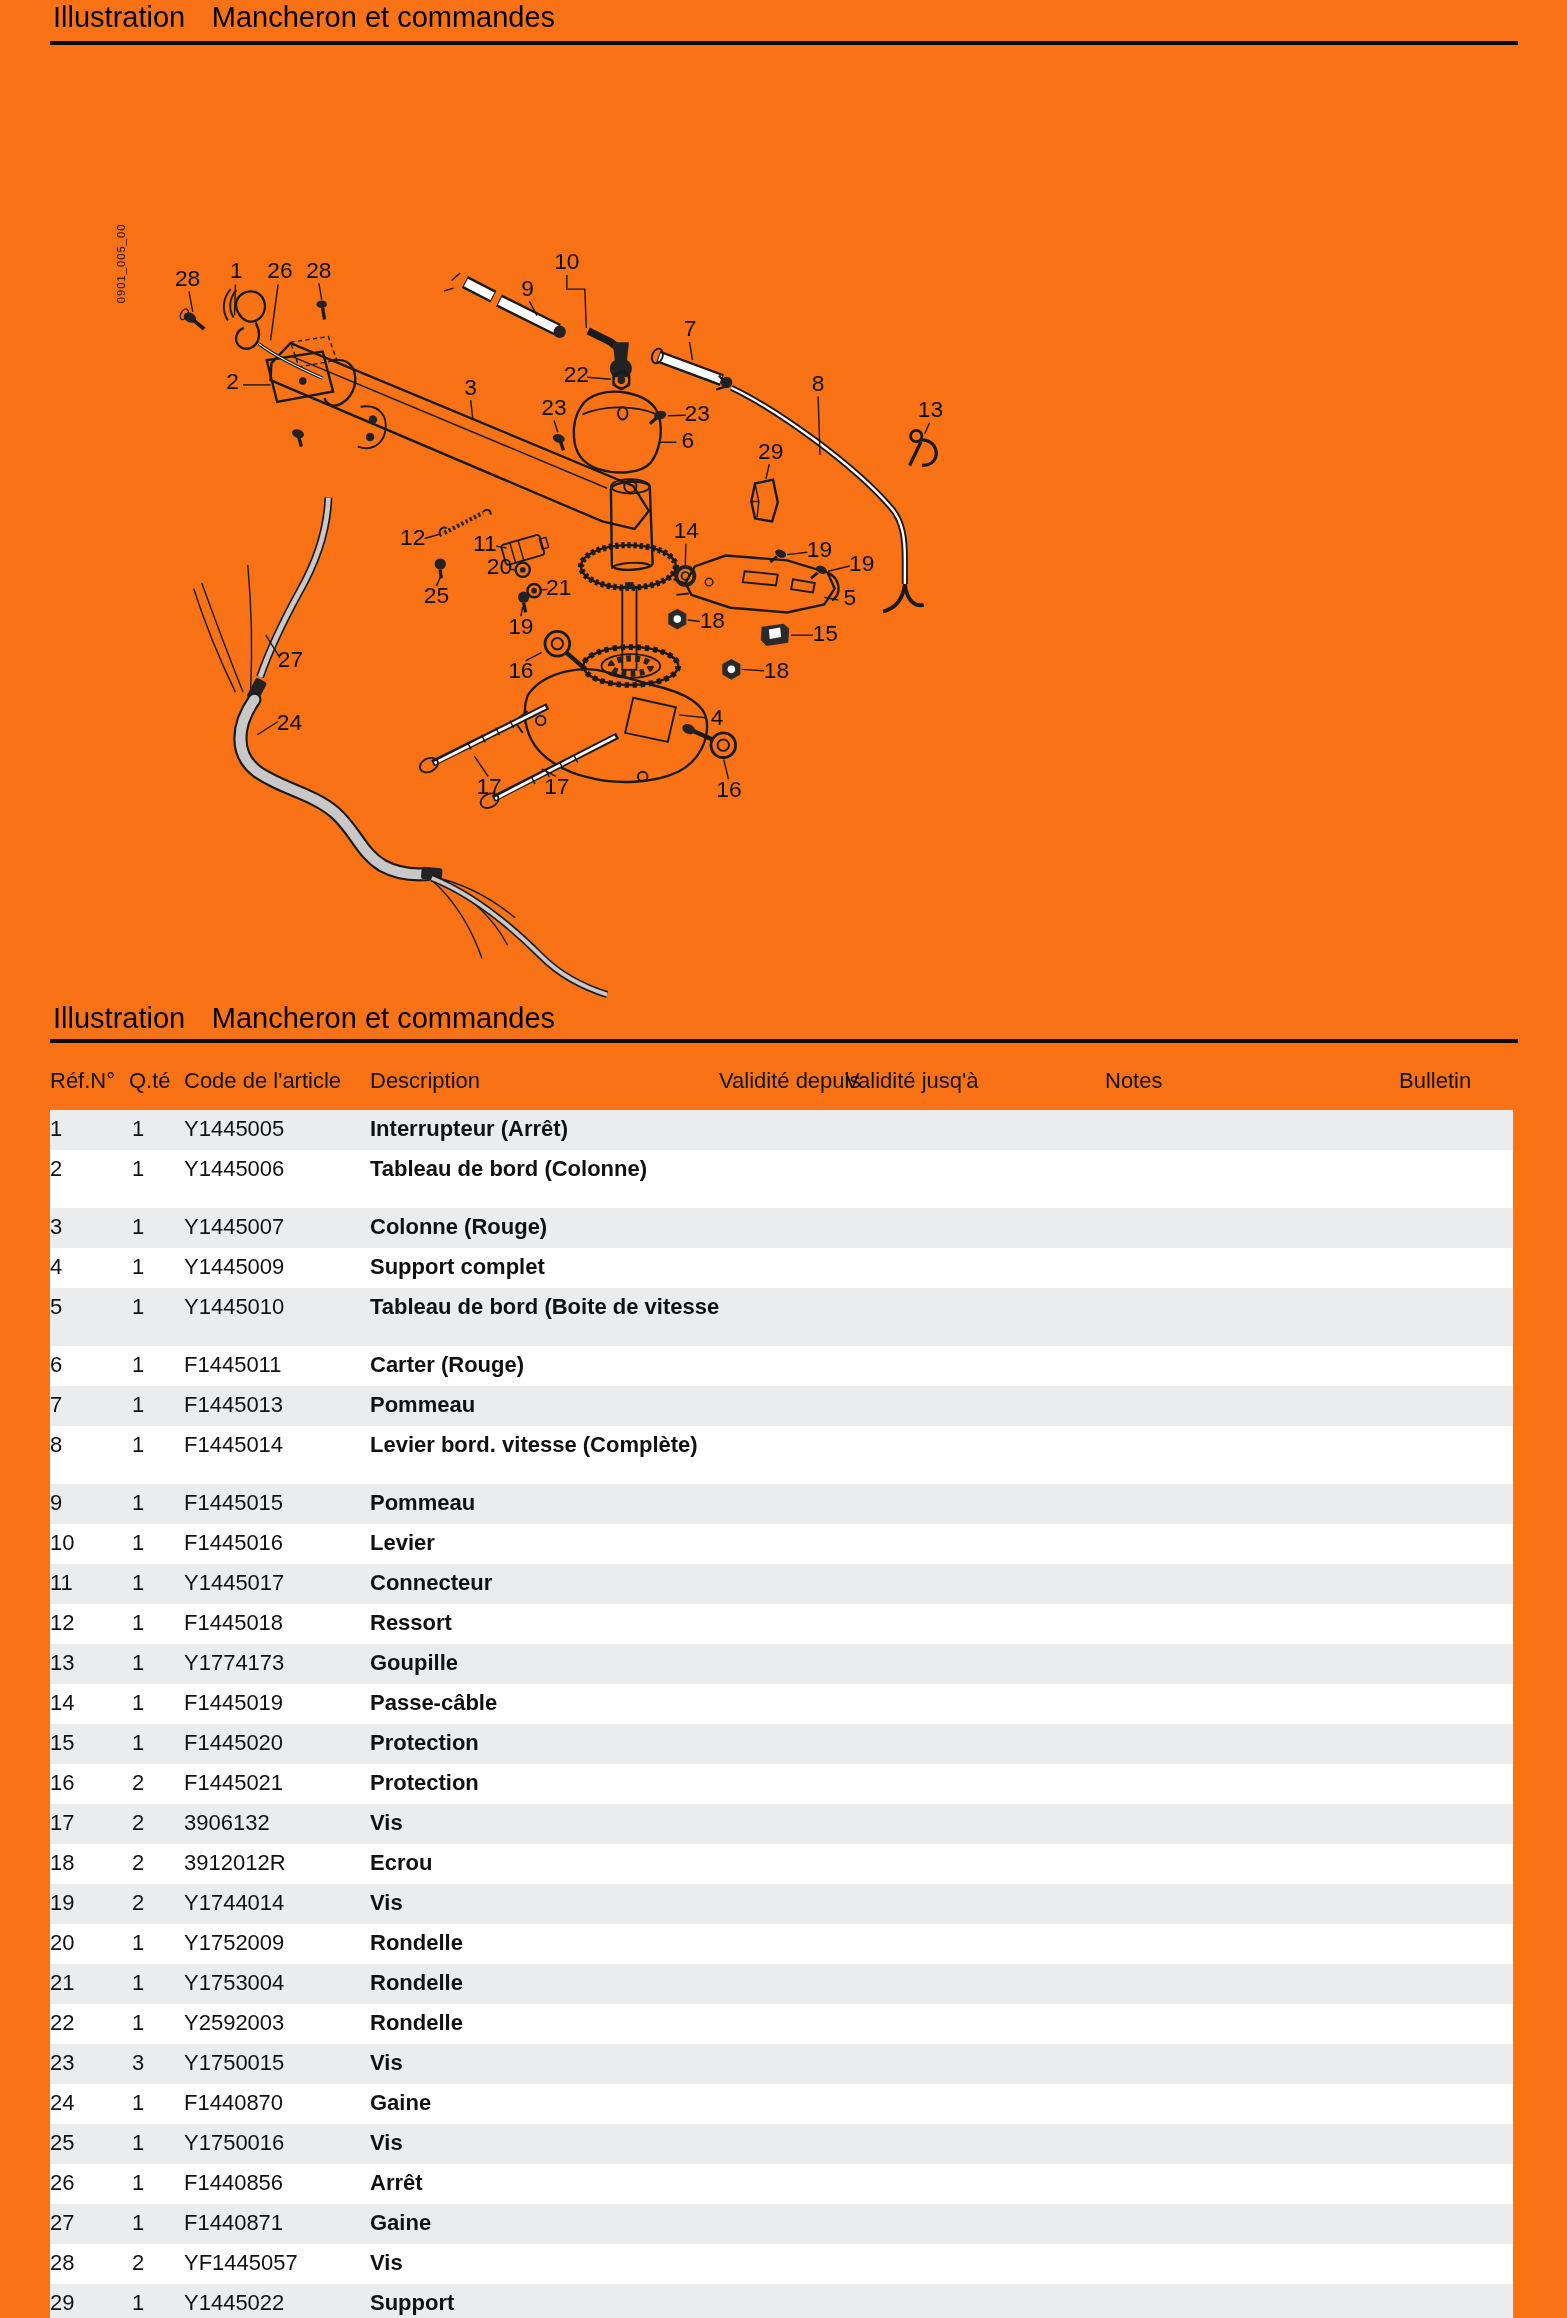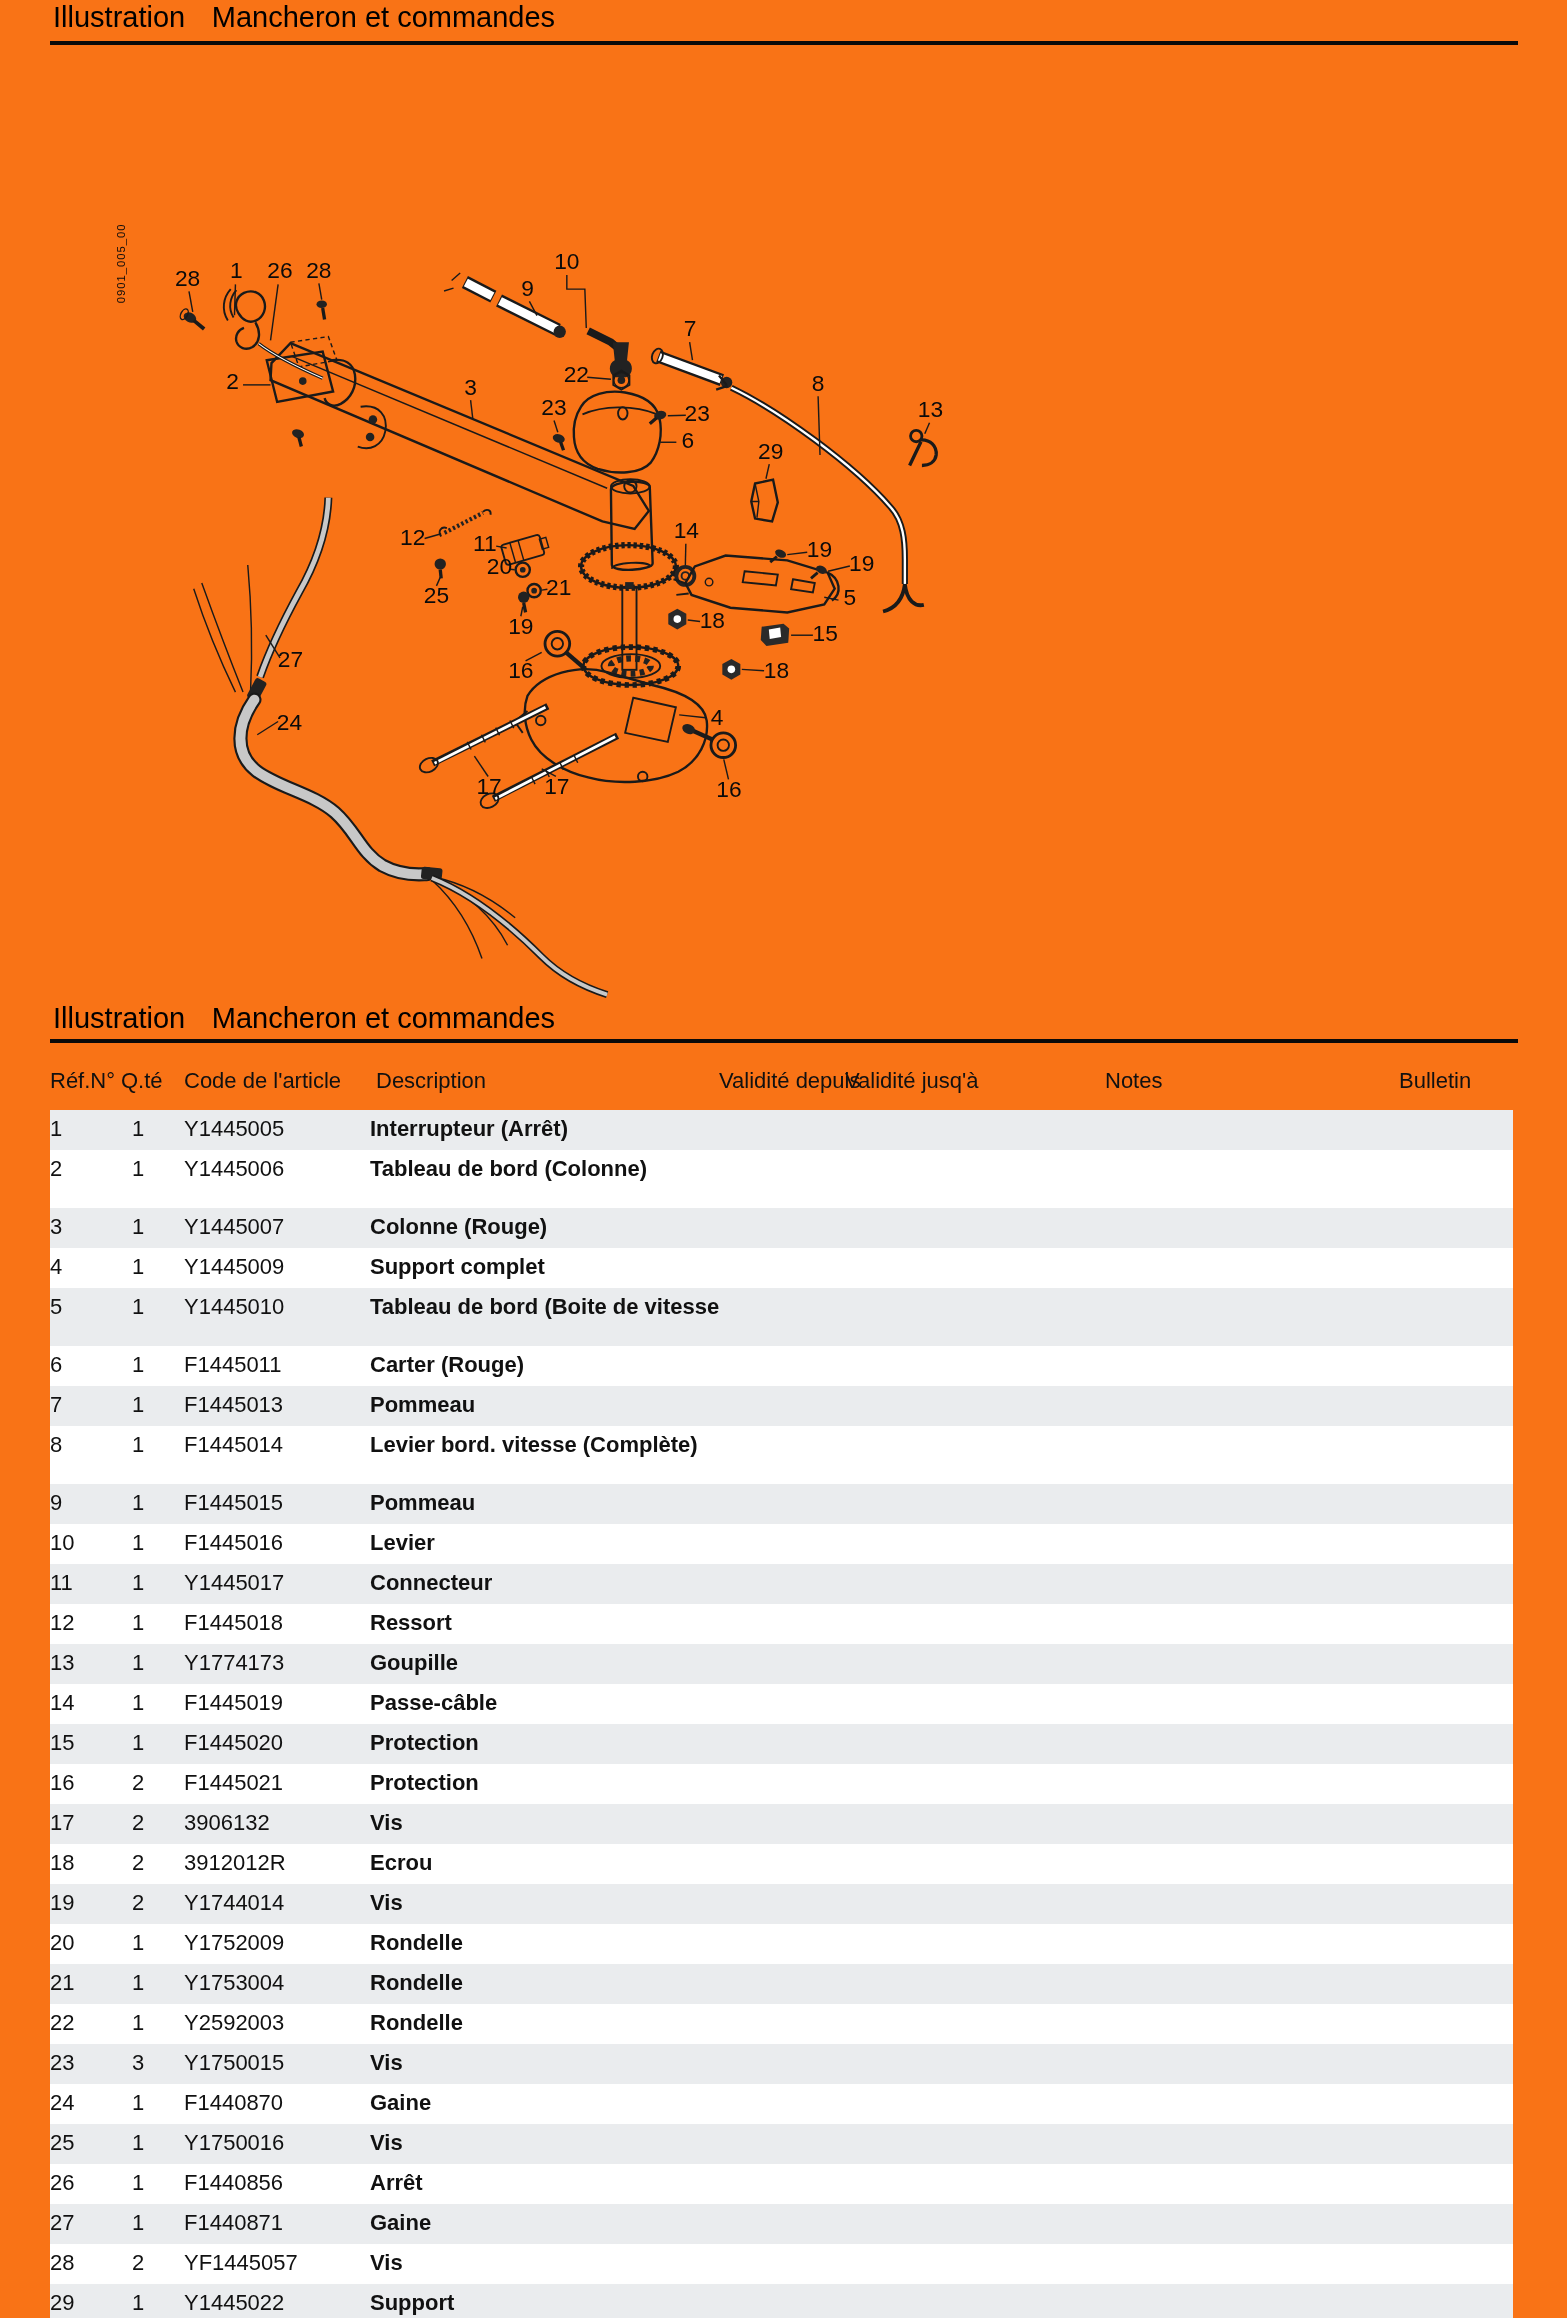--- a/index.html
+++ b/index.html
@@ -17,21 +17,21 @@
   
   .diagram{position:absolute;left:114px;top:218px;width:863px;height:787px;}
   .diagram svg{display:block;width:100%;height:100%;}
   .ln{stroke:#1a1a1a;fill:none;}
   .ld{stroke:#1a1a1a;stroke-width:3;}
   .lblTxt{font-family:"Liberation Sans",sans-serif;font-size:48px;fill:#0b0b0b;}
 
   
   .thead{position:absolute;left:50px;top:1068px;width:1468px;height:28.4px;font-size:22px;}
   .thead span{position:absolute;top:0;white-space:nowrap;}
-  .h-ref{left:0;} .h-qty{left:71px;} .h-code{left:134px;} .h-desc{left:320px;margin-left:6px;}
+  .h-ref{left:0;} .h-qty{left:79px;} .h-code{left:134px;} .h-desc{left:320px;}
   .h-vdep{left:669px;} .h-vjus{left:795px;} .h-notes{left:1055px;} .h-bul{left:1349px;}
 
   .tbody{position:absolute;left:50px;top:1110px;width:1463px;}
   .row{position:relative;height:40px;background:#fff;}
   .row.odd{background:#eaecee;}
   .row span{position:absolute;top:50%;transform:translateY(-54%);
             font-size:22px;white-space:nowrap;}
   .c-ref{left:0;} .c-qty{left:82px;} .c-code{left:134px;} .c-desc{left:320px;font-weight:bold;}
   .spacer{height:18px;background:#fff;}
   .spacer.gray{background:#eaecee;}

